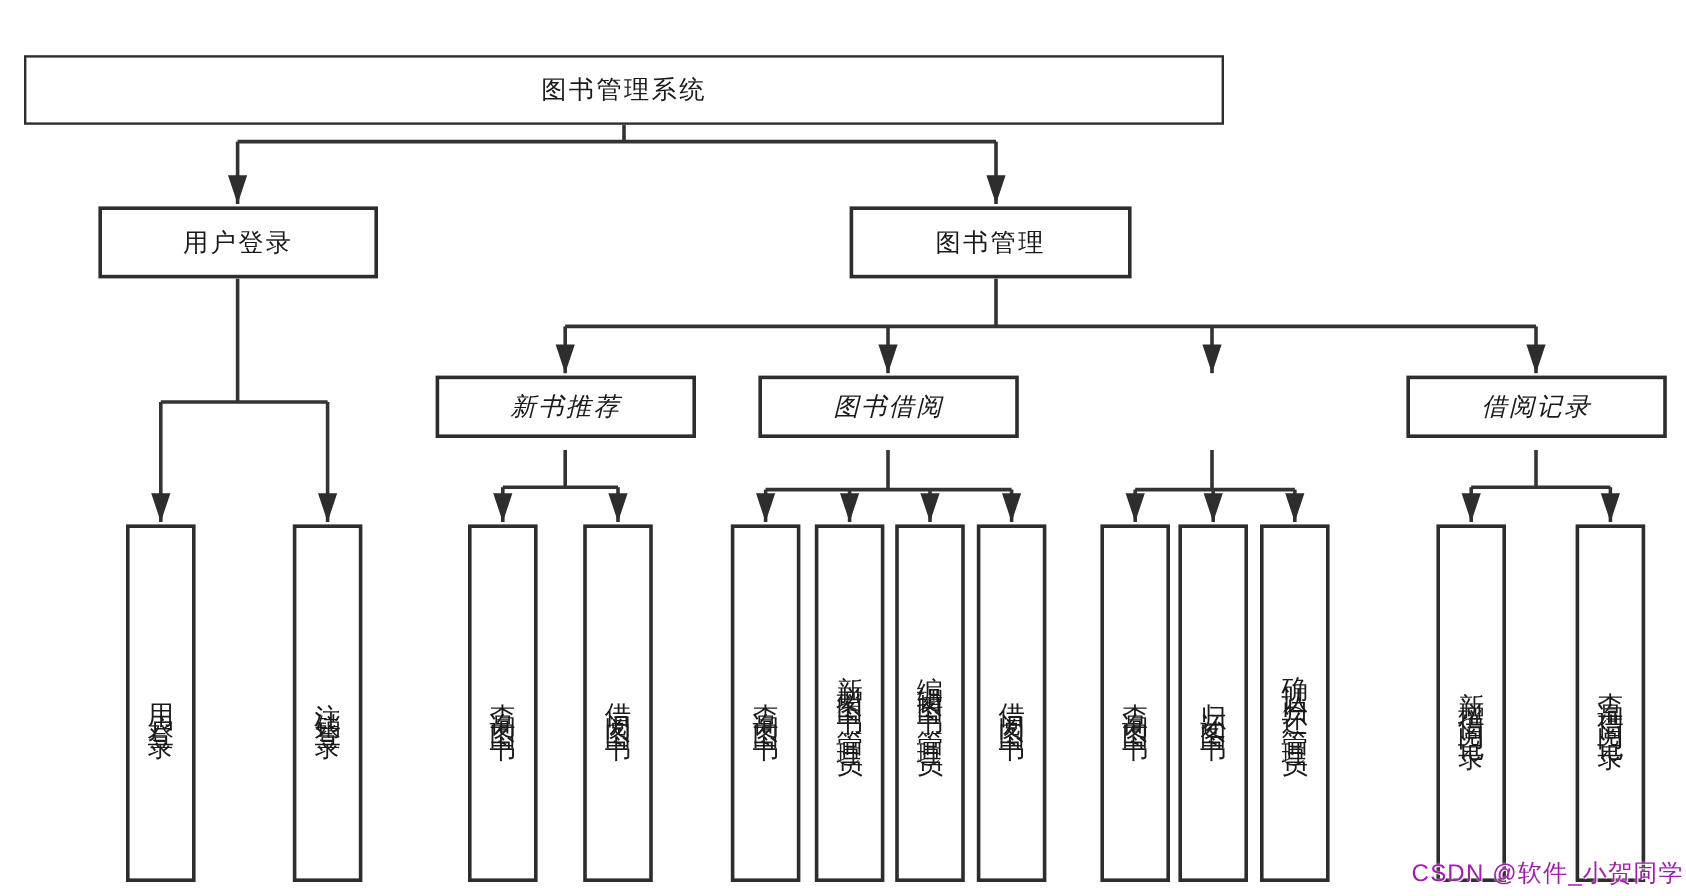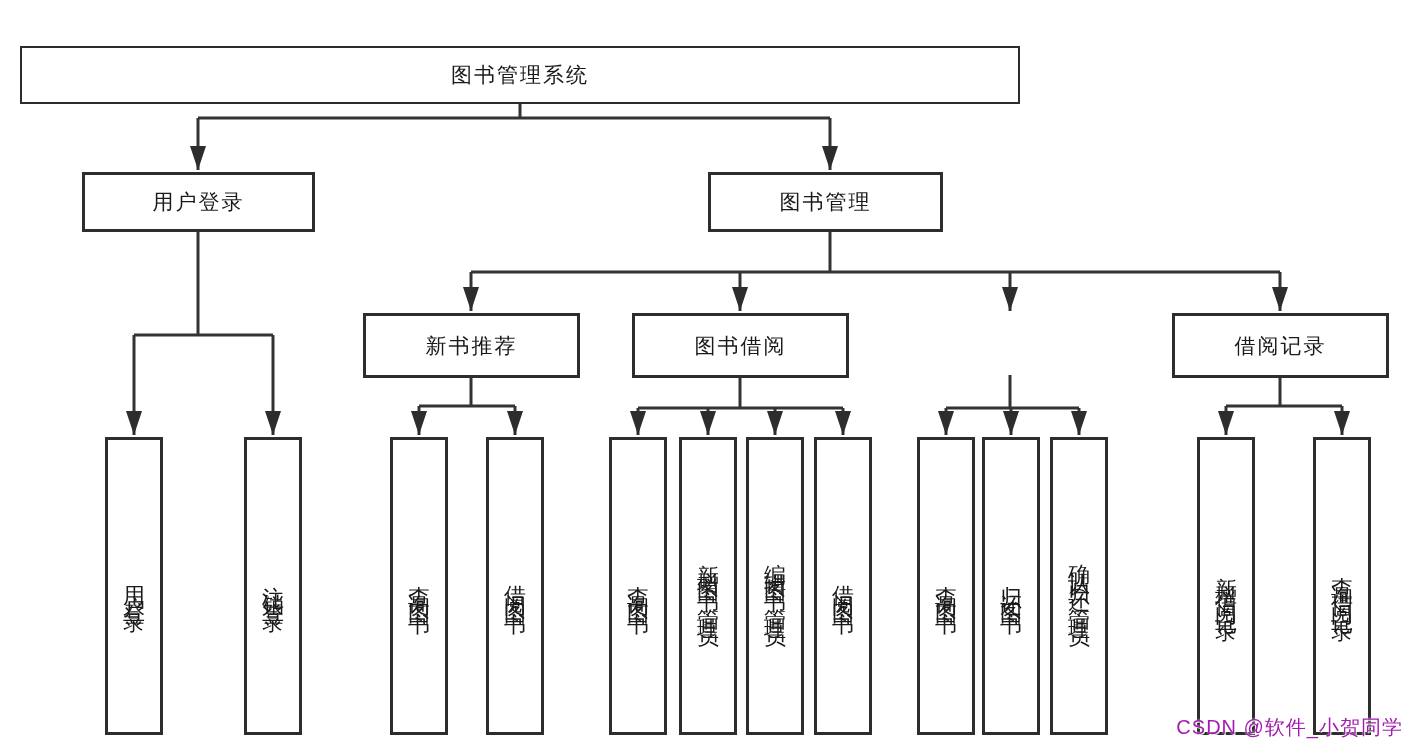--- a/index.html
+++ b/index.html
@@ -40,22 +40,23 @@
     height: 58px;
     border-width: 2px;
     margin-top: 36px;
   }
   .lvl2 {
     top: 172px;
     height: 60px;
   }
   .lvl3 {
     top: 313px;
-    height: 65px;
+    height: 52px;
     width: 217px;
+    font-style: italic;
   }
   .hlabel {
     font-size: 21px;
     letter-spacing: 2px;
     white-space: nowrap;
   }
   .vbox {
     top: 437px;
     width: 58px;
     height: 298px;

